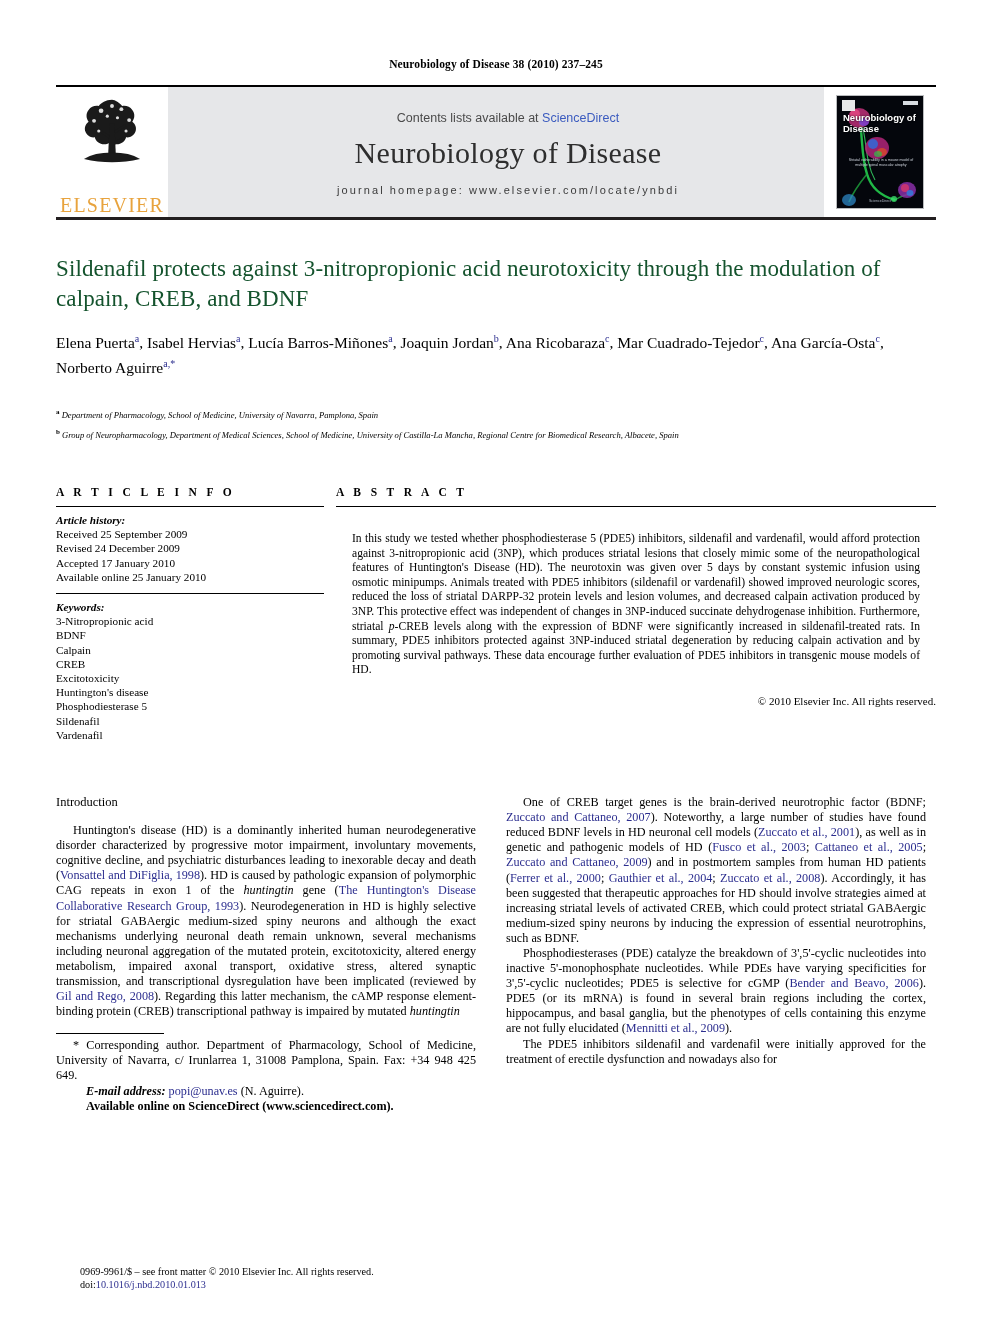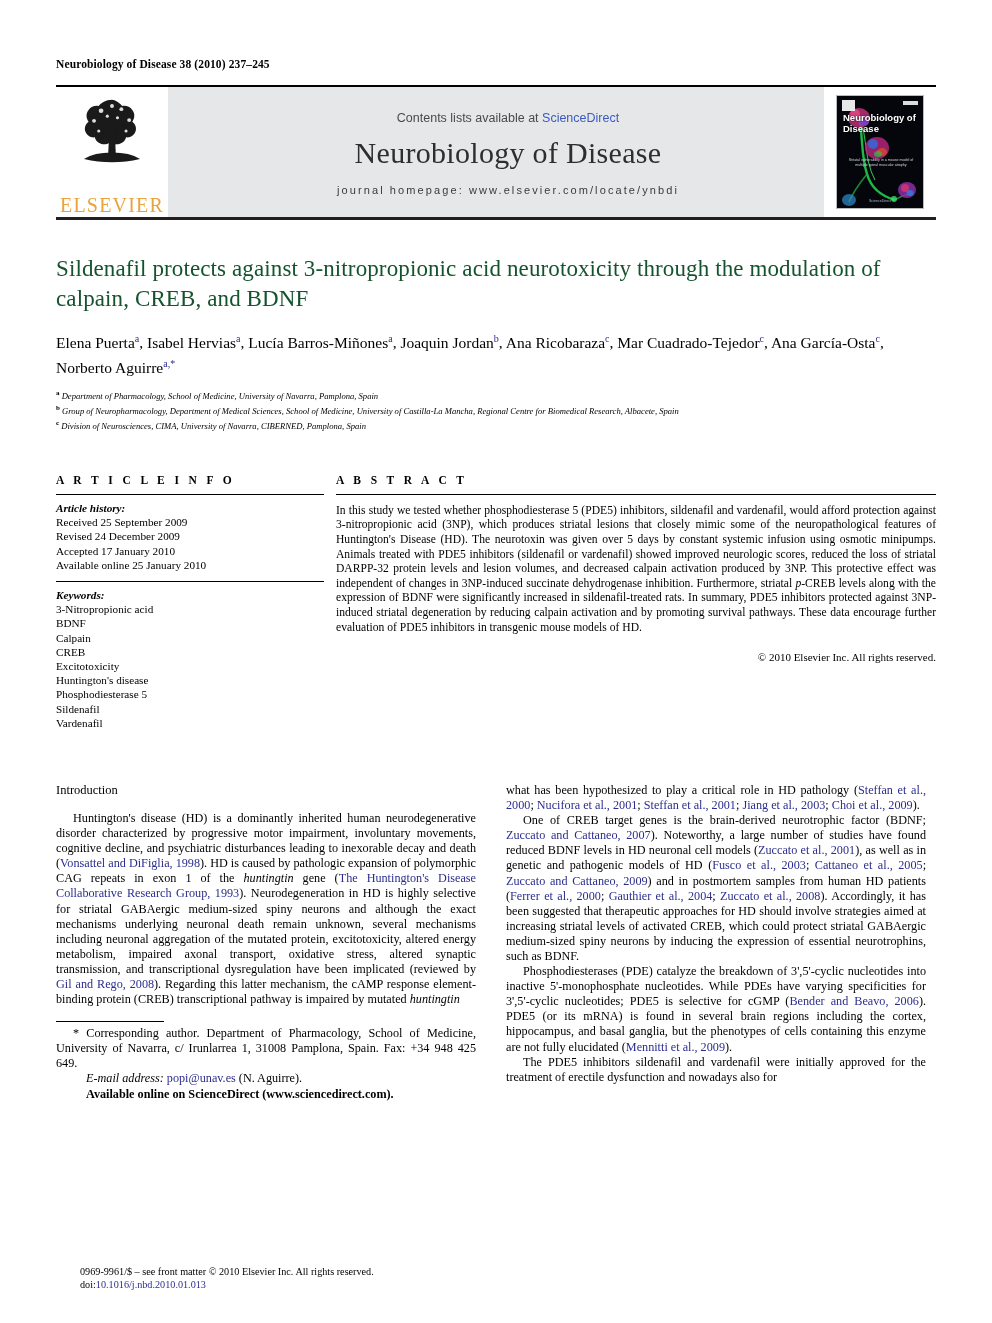--- a/index.html
+++ b/index.html
@@ -21,21 +21,21 @@
     height: 1323px;
     box-sizing: border-box;
     padding: 0 56px;
   }
   a, .link {
     color: #2b2d8e;
     text-decoration: none;
   }
   
   .running-head {
-    text-align: left;
+    text-align: center;
     font-size: 11.5px;
     font-weight: bold;
     padding-top: 58px;
     letter-spacing: 0.01em;
   }
   .rule-top {
     margin-top: 15px;
     border-top: 2.5px solid #000;
   }
   
@@ -178,23 +178,23 @@
     margin: 0 0 14px 0;
     letter-spacing: 0.005em;
   }
   .authors {
     font-size: 15.5px;
     line-height: 21px;
     color: #000;
   }
   .authors sup { color: #2b2d8e; font-size: 10px; }
   .affils {
-    margin-top: 9px;
+    margin-top: 26px;
     font-size: 8.6px;
-    line-height: 12px;
+    line-height: 17px;
     font-style: italic;
     color: #000;
   }
   .affils sup { font-style: normal; font-weight: bold; font-size: 7px; }
   
   .info-abstract {
     margin-top: 42px;
     display: flex;
     gap: 0px;
   }
@@ -209,21 +209,21 @@
   }
   .hr-thin { border-top: 1.1px solid #000; }
   .info-group { padding-top: 6px; padding-bottom: 9px; font-size: 11.2px; line-height: 14.2px; }
   .info-group .ital { font-style: italic; font-weight: bold; }
   .abs-body {
     padding-top: 9px;
     font-size: 11.6px;
     line-height: 14.6px;
     text-align: justify;
   }
-  .abs-body p { margin: 0; }
+  .abs-body p { margin: 16px; }
   .abs-copy {
     text-align: right;
     margin-top: 15px;
     font-size: 11px;
   }
   
   .body-wrap {
     margin-top: 44px;
     display: flex;
     gap: 30px;
@@ -248,21 +248,21 @@
     width: 108px;
     border-top: 0.9px solid #000;
     margin: 14px 0 4px 0;
   }
   .footnotes {
     font-size: 9.6px;
     line-height: 12.4px;
   }
   .footnotes .fn-line { margin: 0; }
   .footnotes .indent { padding-left: 13px; }
-  .footnotes .ital { font-style: italic; }
+  .footnotes .ital { font-style: italic; font-weight: bold; }
   .footnotes .bold { font-weight: bold; }
   .imprint {
     position: absolute;
     left: 56px;
     bottom: 32px;
     width: 420px;
     font-size: 10.2px;
     line-height: 13px;
     margin-left: 24px;
   }
@@ -339,21 +339,20 @@
       </div>
     </div>
   </div>
 
   <div class="title-block">
     <h1 class="art-title">Sildenafil protects against 3-nitropropionic acid neurotoxicity through the modulation of calpain, CREB, and BDNF</h1>
     <div class="authors"><span>Elena Puerta<sup>a</sup></span>, <span>Isabel Hervias<sup>a</sup></span>, <span>Lucía Barros-Miñones<sup>a</sup></span>, <span>Joaquin Jordan<sup>b</sup></span>, <span>Ana Ricobaraza<sup>c</sup></span>, <span>Mar Cuadrado-Tejedor<sup>c</sup></span>, <span>Ana García-Osta<sup>c</sup></span>, <span>Norberto Aguirre<sup>a,*</sup></span></div>
     <div class="affils">
         <div><sup>a</sup> Department of Pharmacology, School of Medicine, University of Navarra, Pamplona, Spain</div>
         <div><sup>b</sup> Group of Neuropharmacology, Department of Medical Sciences, School of Medicine, University of Castilla-La Mancha, Regional Centre for Biomedical Research, Albacete, Spain</div>
-        <div><sup>c</sup> Division of Neurosciences, CIMA, University of Navarra, CIBERNED, Pamplona, Spain</div>
       </div>
   </div>
 
   <div class="info-abstract">
 
     <div class="col-info">
       <div class="sec-head">A R T I C L E    I N F O</div>
       <div class="hr-thin"></div>
       <div class="info-group">
         <div class="ital">Article history:</div>
@@ -404,21 +403,20 @@
         <p class="fn-line indent">
           <span class="ital">E-mail address:</span>
           <span class="link">popi@unav.es</span><span> (N. Aguirre).</span>
         </p>
         <p class="fn-line indent bold">Available online on ScienceDirect (www.sciencedirect.com).</p>
       </div>
     </div>
 
     <div class="bodycol">
       <div>
-          <p class="noindent">what has been hypothesized to play a critical role in HD pathology (<span class="link">Steffan et al., 2000</span>; <span class="link">Nucifora et al., 2001</span>; <span class="link">Steffan et al., 2001</span>; <span class="link">Jiang et al., 2003</span>; <span class="link">Choi et al., 2009</span>).</p>
           <p class="">One of CREB target genes is the brain-derived neurotrophic factor (BDNF; <span class="link">Zuccato and Cattaneo, 2007</span>). Noteworthy, a large number of studies have found reduced BDNF levels in HD neuronal cell models (<span class="link">Zuccato et al., 2001</span>), as well as in genetic and pathogenic models of HD (<span class="link">Fusco et al., 2003</span>; <span class="link">Cattaneo et al., 2005</span>; <span class="link">Zuccato and Cattaneo, 2009</span>) and in postmortem samples from human HD patients (<span class="link">Ferrer et al., 2000</span>; <span class="link">Gauthier et al., 2004</span>; <span class="link">Zuccato et al., 2008</span>). Accordingly, it has been suggested that therapeutic approaches for HD should involve strategies aimed at increasing striatal levels of activated CREB, which could protect striatal GABAergic medium-sized spiny neurons by inducing the expression of essential neurotrophins, such as BDNF.</p>
           <p class="">Phosphodiesterases (PDE) catalyze the breakdown of 3',5'-cyclic nucleotides into inactive 5'-monophosphate nucleotides. While PDEs have varying specificities for 3',5'-cyclic nucleotides; PDE5 is selective for cGMP (<span class="link">Bender and Beavo, 2006</span>). PDE5 (or its mRNA) is found in several brain regions including the cortex, hippocampus, and basal ganglia, but the phenotypes of cells containing this enzyme are not fully elucidated (<span class="link">Mennitti et al., 2009</span>).</p>
           <p class="">The PDE5 inhibitors sildenafil and vardenafil were initially approved for the treatment of erectile dysfunction and nowadays also for</p>
         </div>
     </div>
   </div>
 
   <div class="imprint">
     <div>0969-9961/$ – see front matter © 2010 Elsevier Inc. All rights reserved.</div>
     <div>

